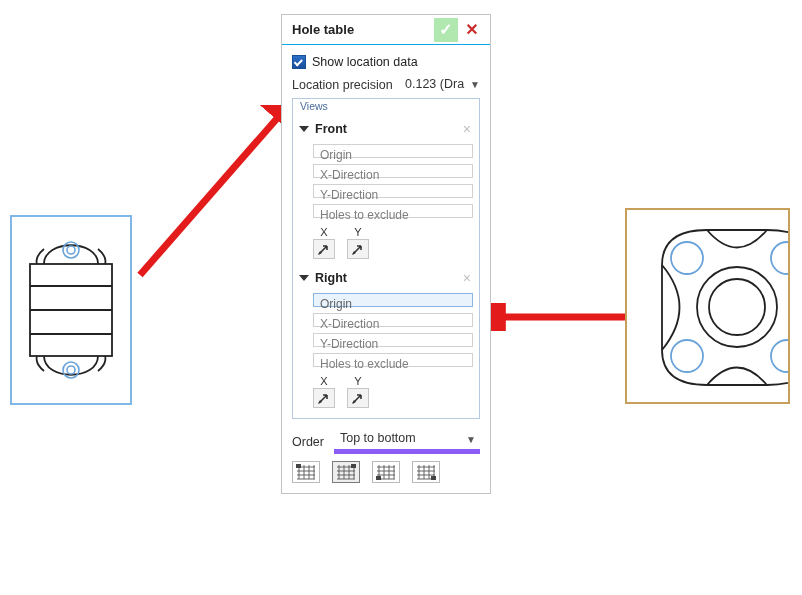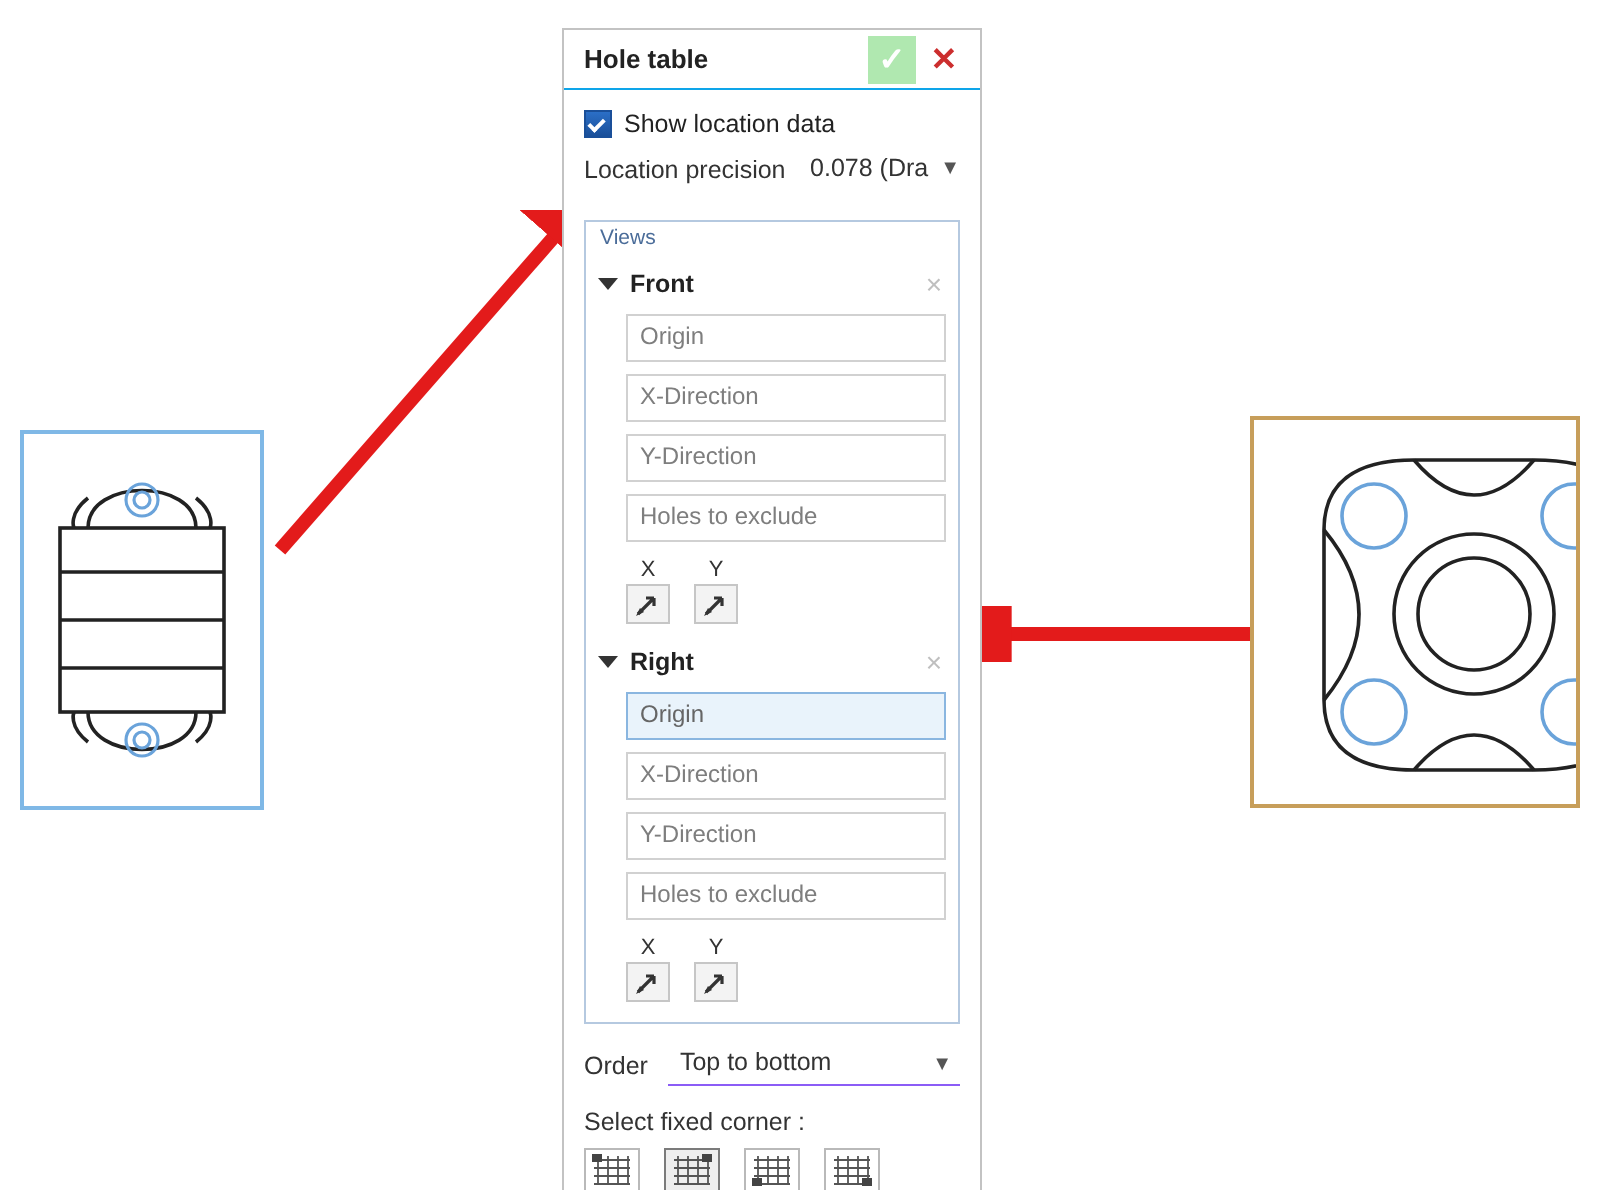--- a/index.html
+++ b/index.html
@@ -90,21 +90,21 @@
   .chk {
     width: 14px; height: 14px;
     border: 1.5px solid #1a4f99;
     background: linear-gradient(#2b6fc7,#1a4f99);
     margin-right: 6px;
     display:flex; align-items:center; justify-content:center;
   }
   .chk::after { content:""; width:6px; height:3px; border:2px solid #fff; border-top:none; border-right:none; transform: rotate(-45deg) translate(0,-1px); }
   .chk-label { color:#222; }
 
-  .row-lp { display:flex; align-items:center; justify-content:space-between; margin-bottom:18px;}
+  .row-lp { display:flex; align-items:center; justify-content:space-between; margin-bottom:6px;}
   .lp-label { color:#333; }
   .lp-select {
     display:flex; align-items:center; color:#333;
     border-bottom: 1px solid transparent;
   }
   .lp-select .caret { margin-left:6px; font-size:10px; color:#555; }
 
   
   .views-box {
     border:1px solid #b5c9e0;
@@ -126,21 +126,21 @@
     border-left:5px solid transparent;
     border-right:5px solid transparent;
     border-top:6px solid #333;
     margin-right:6px;
   }
   .vg-name { flex:1; }
   .vg-close { color:#bfbfbf; font-size:14px; font-weight:400; padding:0 2px; }
 
   .field {
     margin: 6px 0 0 14px;
-    height: 24px;
+    height: 14px;
     line-height: 21px;
     padding: 0 6px;
     border:1px solid #d1d1d1;
     color:#7e7e7e;
     background:#fff;
     font-size:12px;
     cursor: text;
   }
   .field.selected {
     background:#e9f3fb;
@@ -161,21 +161,21 @@
 
   
   .order-row {
     display:flex; align-items:center; gap:10px; margin-top:10px;
     border-bottom: 1px solid transparent;
   }
   .order-label { color:#333; }
   .order-select {
     flex:1;
     display:flex; align-items:flex-end; justify-content:space-between;
-    border-bottom:1px solid #8b5cf6;
+    border-bottom:5px solid #8b5cf6;
     color:#333;
     padding: 2px 0 4px 6px;
   }
   .order-select .caret { font-size:10px; color:#555; margin-right:4px;}
 
   .sfc { margin-top:10px; color:#333; }
   .corner-row { display:flex; gap:12px; margin-top:6px; align-items:center;}
   .corner-btn {
     width:28px; height:22px;
     border:1px solid #b9b9b9;
@@ -276,21 +276,21 @@
   <div class="dlg-body">
 
     <div class="checkbox-row">
       <span class="chk"></span>
       <span class="chk-label">Show location data</span>
     </div>
 
     <div class="row-lp">
       <span class="lp-label">Location precision</span>
       <span class="lp-select">
-        <span>0.078 (Dra</span>
+        <span>0.123 (Dra</span>
         <span class="caret">▼</span>
       </span>
     </div>
 
     <div class="views-box">
       <span class="views-title">Views</span>
 
       
       <div class="view-group">
         <div class="vg-head">
@@ -360,21 +360,20 @@
     </div>
 
     <div class="order-row">
       <span class="order-label">Order</span>
       <span class="order-select">
         <span>Top to bottom</span>
         <span class="caret">▼</span>
       </span>
     </div>
 
-    <div class="sfc">Select fixed corner :</div>
     <div class="corner-row">
       <div class="corner-btn">
         <svg class="corner-svg" viewBox="0 0 20 16">
           <g stroke="#555" stroke-width="0.9">
             <line x1="1" y1="3" x2="19" y2="3"></line>
               <line x1="1" y1="7" x2="19" y2="7"></line>
             <line x1="1" y1="11" x2="19" y2="11"></line>
               <line x1="1" y1="15" x2="19" y2="15"></line>
             <line x1="3" y1="1" x2="3" y2="15"></line>
               <line x1="8" y1="1" x2="8" y2="15"></line>

